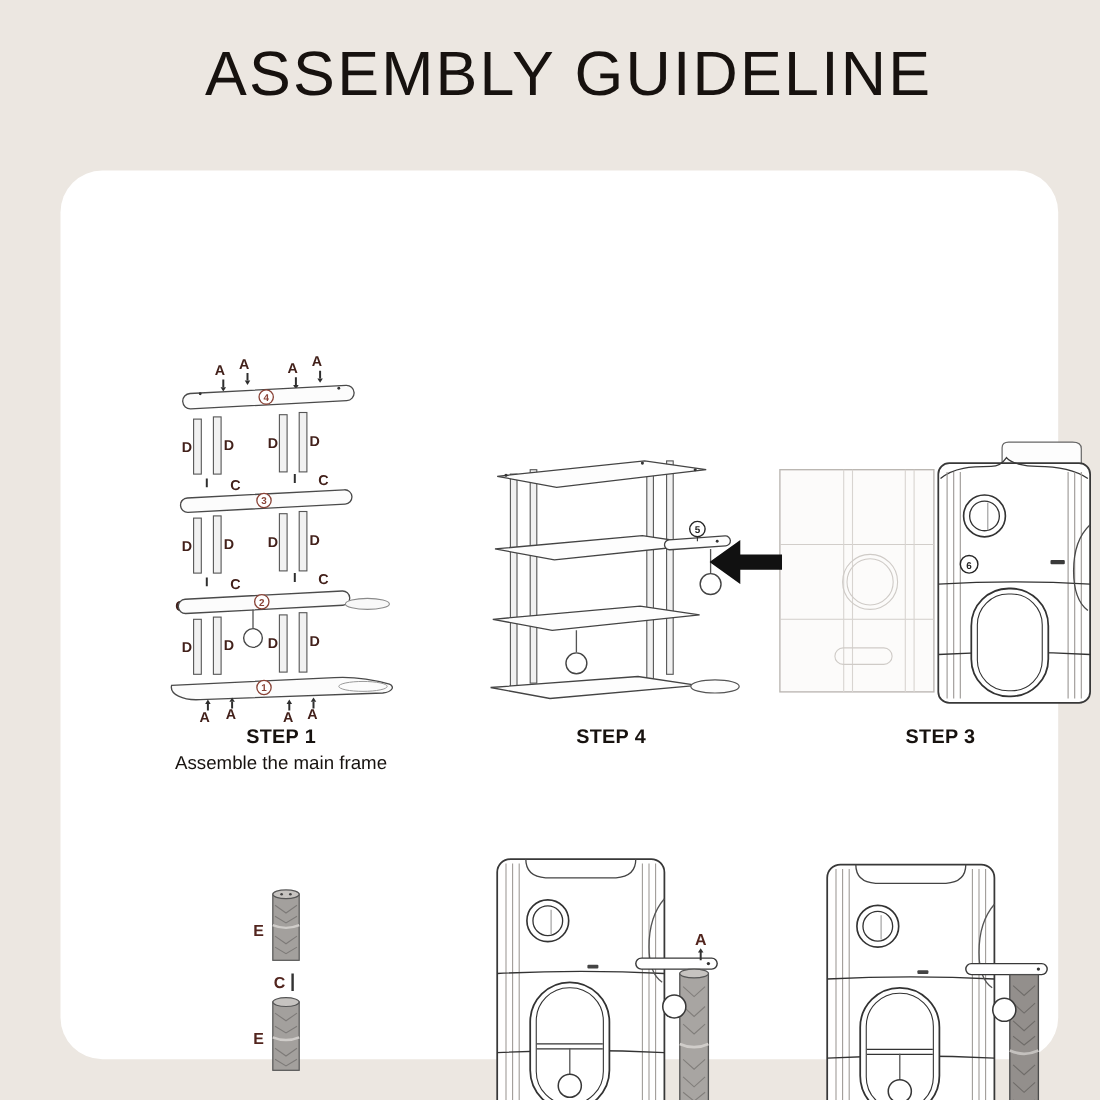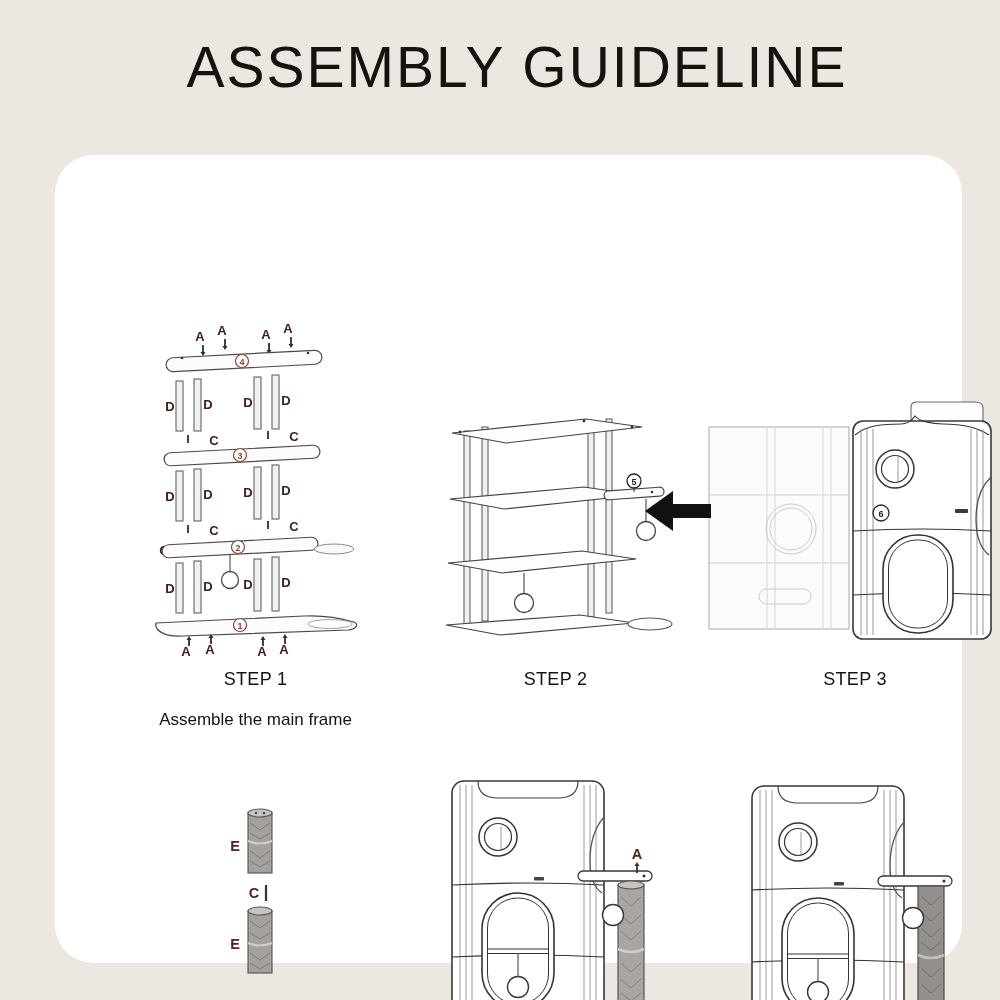--- a/index.html
+++ b/index.html
@@ -23,22 +23,22 @@
   #s1{left:58px;top:168px;width:285px}
   #s2{left:328px;top:168px;width:345px}
   #s3{left:635px;top:168px;width:330px}
   #s5{left:58px;top:610px;width:285px}
   #s6{left:328px;top:610px;width:345px}
   #s7{left:645px;top:610px;width:310px}
   #s2 svg{margin-bottom:14px}
   #s3 svg{margin-bottom:6px}
   #s5 svg{margin-bottom:60px}
   #s7 svg{margin-bottom:8px}
-  .step-title{font-size:18px;font-weight:400;margin:10px 0 3px;text-align:center;letter-spacing:.3px}
-  .step-desc{font-size:17px;margin:16px;text-align:center;max-width:318px;line-height:1.35}
+  .step-title{font-size:18px;font-weight:700;margin:0 0 3px;text-align:center;letter-spacing:.3px}
+  .step-desc{font-size:17px;margin:0;text-align:center;max-width:318px;line-height:1.35}
   .arrow{position:absolute;left:590px;top:336px;width:66px;height:40px}
   svg{font-family:"Liberation Sans",sans-serif}
   .lbl{font-weight:bold;font-size:13px;fill:#42201a;text-anchor:middle}
   .lbl14{font-weight:bold;font-size:14.5px;fill:#52251e;text-anchor:middle}
   .numT{font-weight:bold;font-size:9px;text-anchor:middle}
 </style>
 </head>
 <body>
 
 <h1 class="title">ASSEMBLY GUIDELINE</h1>
@@ -181,21 +181,21 @@
         <text class="numT" x="198" y="89.5" fill="#262626">5</text>
         <line x1="210" y1="104" x2="210" y2="126" stroke="#555" stroke-width="1.2"></line>
         <circle cx="210" cy="136" r="9.5" fill="#fff" stroke="#444" stroke-width="1.3"></circle>
         <polygon points="12,168 146,156 200,164 66,178" fill="#fdfdfd" stroke="#444" stroke-width="1.2"></polygon>
         <line x1="88" y1="178" x2="88" y2="198" stroke="#555" stroke-width="1.2"></line>
         <circle cx="88" cy="208" r="9.5" fill="#fff" stroke="#444" stroke-width="1.3"></circle>
         <polygon points="10,230 144,220 198,228 64,240" fill="#fdfdfd" stroke="#444" stroke-width="1.2"></polygon>
         <ellipse cx="214" cy="229" rx="22" ry="6" fill="#fdfdfd" stroke="#555" stroke-width="1.1"></ellipse>
       </svg>
     </div>
-    <h2 class="step-title">STEP 2</h2>
+    <h2 class="step-title">STEP 4</h2>
   </section>
 
   <section class="step row1" id="s3">
     <div class="diagram">
       <svg width="300" height="260" viewBox="0 0 300 260">
 
         <g>
           <rect x="4" y="34" width="140" height="202" fill="#fcfbfa" stroke="#b9b5b0" stroke-width="1.2"></rect>
           <line x1="4" y1="102" x2="144" y2="102" stroke="#d2ceca"></line>
           <line x1="4" y1="170" x2="144" y2="170" stroke="#d2ceca"></line>

